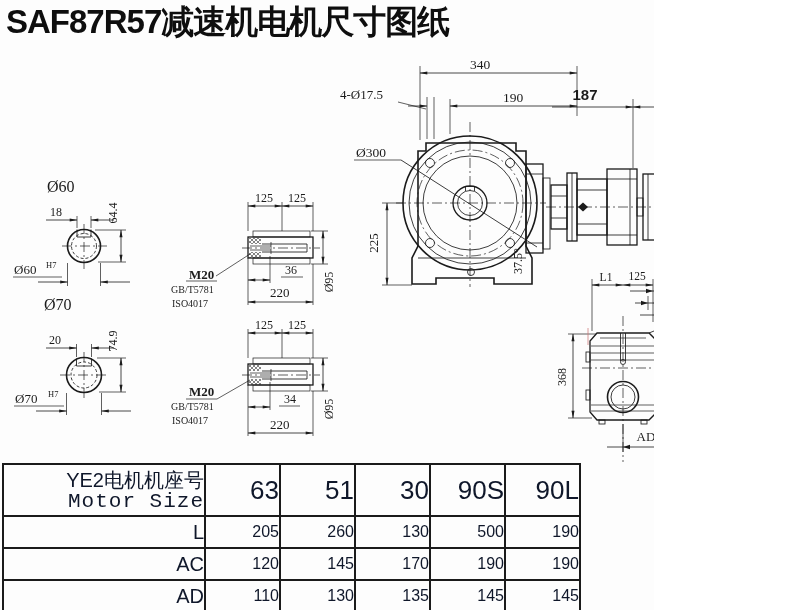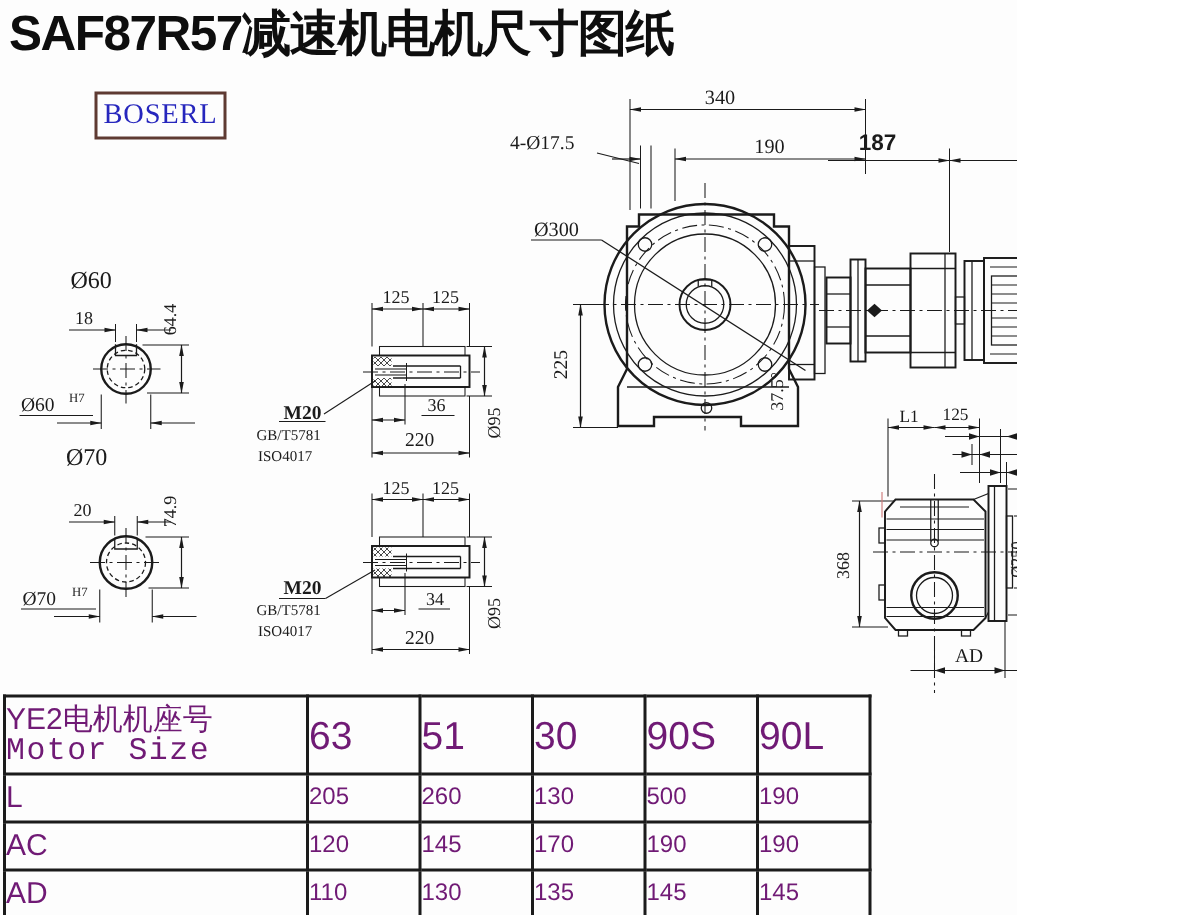--- a/index.html
+++ b/index.html
@@ -1,17 +1,17 @@
 <!DOCTYPE html>
 <html><head>
 <meta charset="utf-8">
 <style>
   html,body{margin:0;padding:0;background:#ffffff;}
   #stage{position:relative;width:654px;height:610px;background:#fdfdfd;overflow:hidden;
-         font-family:"Liberation Sans","DejaVu Sans",sans-serif;padding-left:24px;}
+         font-family:"Liberation Sans","DejaVu Sans",sans-serif;}
   #page-title{position:absolute;left:6px;top:0px;font-size:33px;font-weight:700;color:#0e0e0e;
               letter-spacing:-1px;white-space:nowrap;}
   #logo{position:absolute;left:63px;top:61px;width:84px;height:28px;border:2px solid #5e3a32;
         display:flex;align-items:center;justify-content:center;background:#fdfdfd;}
   #logo span{font-family:"Liberation Serif","DejaVu Serif",serif;font-size:19px;color:#2626bd;letter-spacing:.5px;}
   svg{position:absolute;left:0;top:0;}
   svg text{fill:#1b1b1b;font-family:"Liberation Serif","DejaVu Serif",serif;}
   .t8{font-size:8.5px}.t10{font-size:10px}.t11{font-size:11px}.t115{font-size:11.5px}
   .t12{font-size:12px}.t13{font-size:13px}.t135{font-size:13.5px}.t15{font-size:15px}.t16{font-size:16px}
   .am{text-anchor:middle}
@@ -20,38 +20,35 @@
   .ln2{stroke:#1b1b1b;stroke-width:1.6;fill:none}
   .tn{stroke:#1b1b1b;stroke-width:.85;fill:none}
   .tn7{stroke:#1b1b1b;stroke-width:.7;fill:none}
   .dim{stroke:#1b1b1b;stroke-width:.8;fill:none}
   .cl{stroke:#1b1b1b;stroke-width:.7;fill:none;stroke-dasharray:10 3 2 3}
   .dsh{stroke-dasharray:3 2}
   .red{stroke:#cc7777;stroke-width:1;opacity:.75}
   .arr{fill:#1b1b1b}
   
   #dim-table{position:absolute;left:2px;top:463px;border-collapse:collapse;table-layout:fixed;background:#fdfdfd;}
-  #dim-table td{border:2px solid #1b1b1b;text-align:left;vertical-align:middle;color:#701a75;padding:0;}
+  #dim-table td{border:2px solid #1b1b1b;text-align:right;vertical-align:middle;color:#0f172a;padding:0;}
   #dim-table .c0{width:200px}
   #dim-table .cn{width:73px;font-size:26px}
   #dim-table tr.hd td{height:50px}
   #dim-table tr.dr td{height:30px;font-size:16px}
   .mcn{font-size:20px;line-height:24px}
   .men{font-family:Liberation Mono, monospace;font-size:21px;line-height:20px;letter-spacing:1px}
   #dim-table tr.dr td.c0{font-size:20px}
 </style>
 </head>
 <body>
 
 <div id="stage">
 
   <div id="page-title">SAF87R57减速机电机尺寸图纸</div>
-  <div id="logo">
-    <span>BOSERL</span>
-  </div>
 
   <svg width="800" height="462" viewBox="0 0 800 462">
     <defs>
       <marker id="arr" viewBox="0 0 12 6" refX="11.5" refY="3" markerWidth="11" markerHeight="5" orient="auto-start-reverse">
         <path d="M0.5,0.7 L12,3 L0.5,5.3 Z" fill="#1b1b1b"></path>
       </marker>
       <pattern id="hatch" width="5" height="5" patternUnits="userSpaceOnUse" patternTransform="rotate(45)">
         <line x1="0" y1="0" x2="0" y2="5" stroke="#444" stroke-width="0.8"></line>
       </pattern>
       <pattern id="xh" width="4" height="4" patternUnits="userSpaceOnUse">

